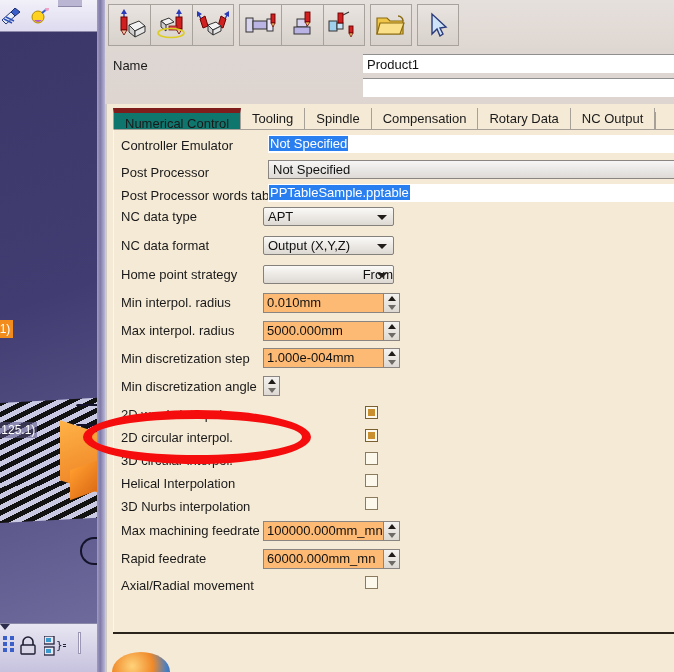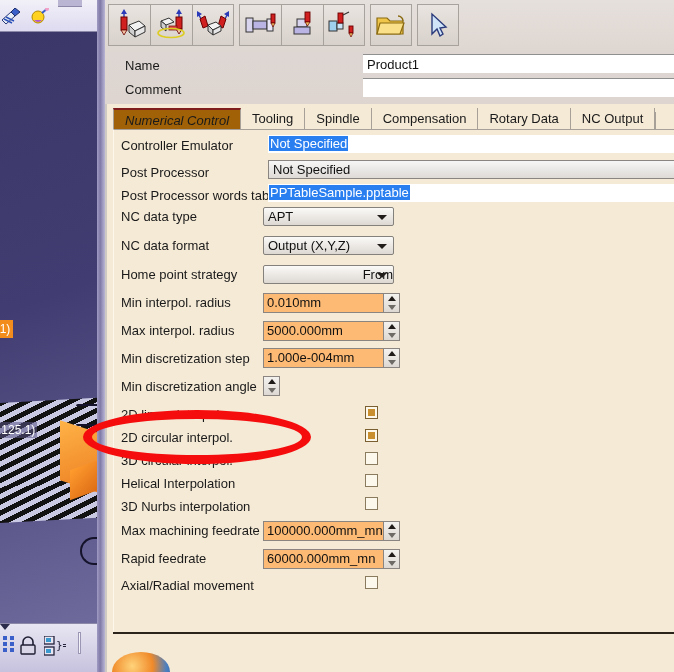--- a/index.html
+++ b/index.html
@@ -141,21 +141,21 @@
   .tb-gap { width: 5px; height: 42px; }
 
   #header-area {
     position: absolute; left: 0; top: 52px;
     width: 569px; height: 52px;
     background: linear-gradient(#ddd6d2,#ded5d0);
   }
   .hdr-row { position: absolute; left: 8px; height: 22px; display: flex; align-items: center; }
   #hdr-name-row { top: 2px; }
   #hdr-comment-row { top: 26px; }
-  .hdr-label { font-size: 13px; color: #1a1a1a; width: 242px; margin-left: 12px; }
+  .hdr-label { font-size: 13px; color: #1a1a1a; width: 242px; }
   .hdr-input {
     position: absolute;
     left: 258px; width: 314px; height: 19px;
     background: #ffffff;
     border: none;
     border-top: 1px solid #8f8f8f;
     font-size: 13px; color: #111;
     padding: 0 4px;
     line-height: 19px;
   }
@@ -171,27 +171,26 @@
   .tab {
     font-size: 13px; color: #1a1a1a;
     padding: 3px 11px 3px 11px;
     height: 22px;
     line-height: 16px;
     border-right: 1px solid #a6a099;
     background: transparent;
     white-space: nowrap;
   }
   .tab.active {
-    background: #a16207;
+    background: #0f766e;
     border: 1px solid #a6a099;
     border-bottom: none;
-    border-top: 2px solid #7f1d1d;
+    border-top: 5px solid #7f1d1d;
     margin-bottom: -1px;
     height: 23px;
-    font-style: italic;
   }
   #tabs-endbar { width: 1px; height: 18px; background: #a6a099; }
 
   #tab-body {
     position: absolute; left: 8px; top: 129px;
     width: 561px; height: 505px;
     background: #f5ead6;
     border-top: 1px solid #a6a099;
     border-left: 1px solid #fdf6ea;
   }
@@ -482,23 +481,20 @@
             <polygon points="11,5 11,25 16,20 19,27 22,25 19,19 25,18" fill="#cfe4f8" stroke="#2a3a7a" stroke-width="1.4"></polygon>
           </svg>
         </div>
       </div>
     </div>
 
     <div id="header-area">
       <div class="hdr-row" id="hdr-name-row">
         <span class="hdr-label">Name</span>
       </div>
-      <div class="hdr-row" id="hdr-comment-row">
-        <span class="hdr-label">Comment</span>
-      </div>
     </div>
     <div class="hdr-input" id="name-input">Product1</div>
     <div class="hdr-input" id="comment-input"></div>
 
     <div id="tabs">
       <div class="tab active">Numerical Control</div>
       <div class="tab">Tooling</div>
       <div class="tab">Spindle</div>
       <div class="tab">Compensation</div>
       <div class="tab">Rotary Data</div>
@@ -588,21 +584,21 @@
       <span class="row-label">Min discretization angle</span>
     </div>
     <div class="spin-wrap" style="top:376px;">
       <div class="spin-btns">
         <div class="spin-up"></div>
         <div class="spin-down"></div>
       </div>
     </div>
 
     <div class="row" style="top:403px; width:561px; left:8px;">
-      <span class="row-label">2D linear interpol.</span>
+      <span class="row-label">2D words interpol.</span>
     </div>
     <div class="cbox checked" style="top:406px;"></div>
 
     <div class="row" style="top:426px; width:561px; left:8px;">
       <span class="row-label">2D circular interpol.</span>
     </div>
     <div class="cbox checked" style="top:429px;"></div>
 
     <div class="row" style="top:449px; width:561px; left:8px;">
       <span class="row-label">3D circular interpol.</span>

